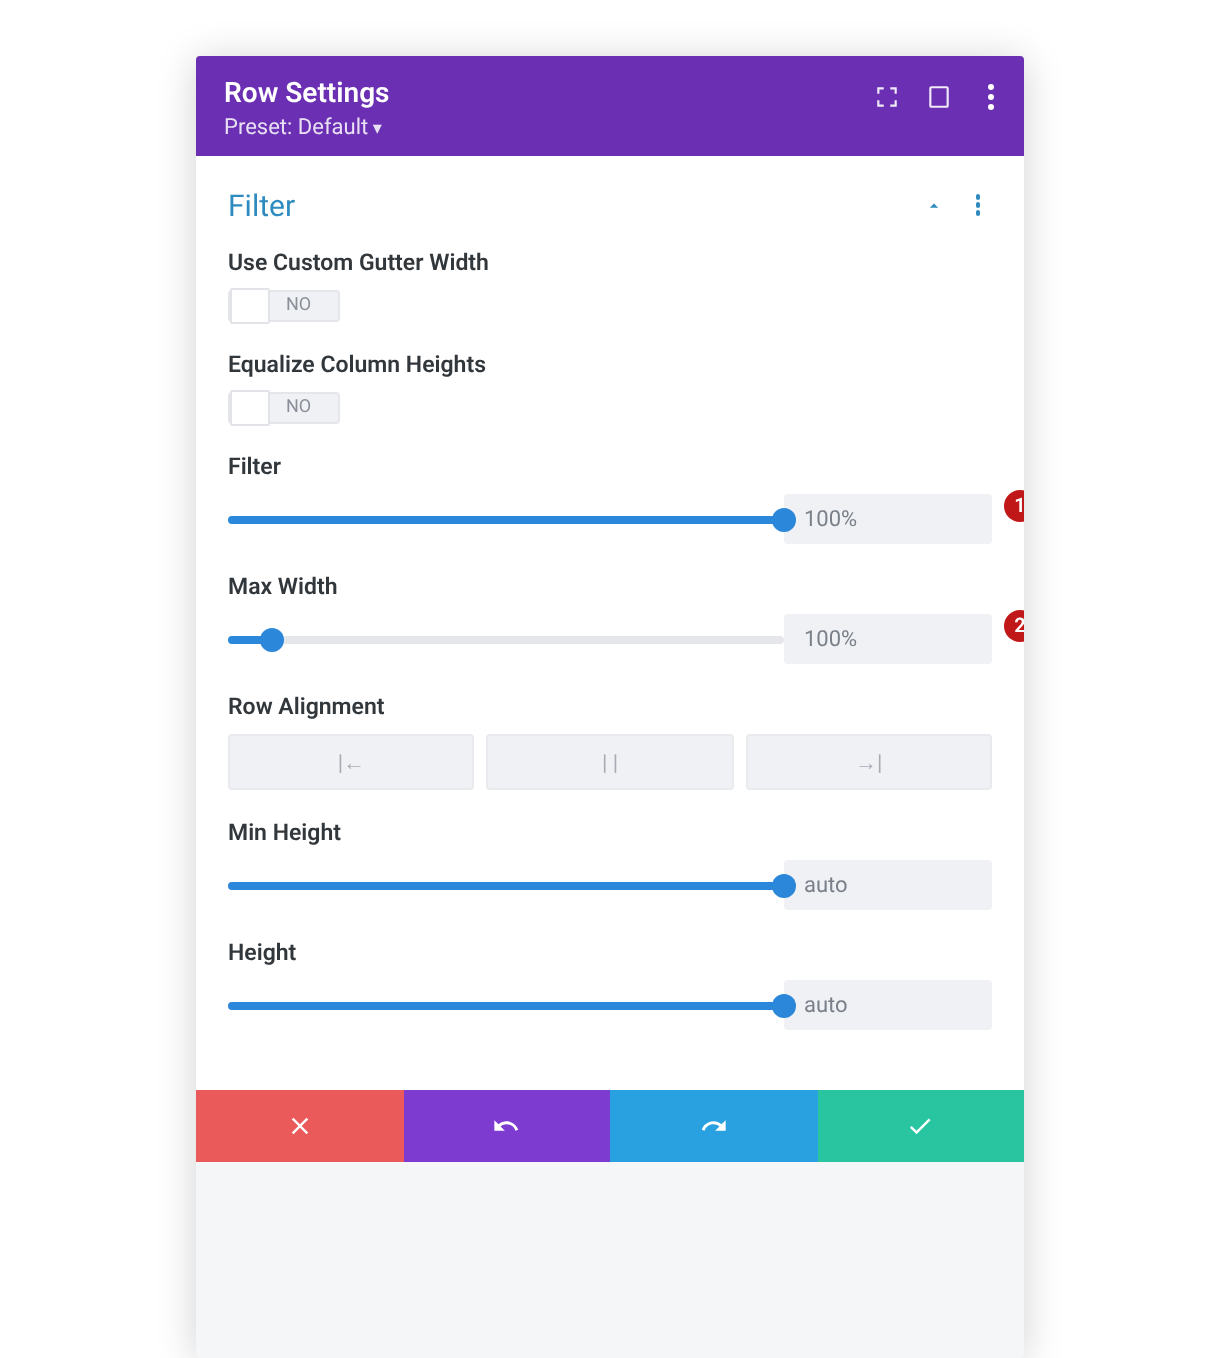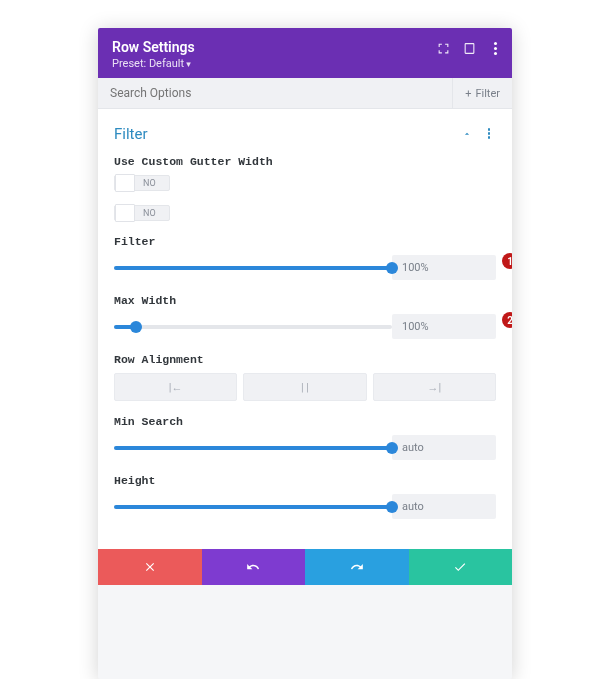--- a/index.html
+++ b/index.html
@@ -23,21 +23,21 @@
   .scroll { max-height: 472px; overflow-y: auto; position: relative; }
   .scroll::-webkit-scrollbar { width: 5px; }
   .scroll::-webkit-scrollbar-thumb { background: #2b2f36; border-radius: 3px; }
   .scroll::-webkit-scrollbar-track { background: transparent; }
   .section { background: #fff; margin: 0; padding: 12px 16px 16px; }
   .sechead { display: flex; align-items: center; justify-content: space-between; margin-bottom: 12px; padding-top: 3px; }
   .sectitle { color: #2e8bc0; font-size: 15px; font-weight: 400; }
   .secicons { display: flex; gap: 10px; align-items: center; }
   .secicons svg { fill: #2e8bc0; }
   .fld { margin-bottom: 14px; }
-  .fldlabel { font-size: 11.5px; font-weight: 600; color: #32373c; margin-bottom: 7px; font-family: Liberation Mono, monospace; }
+  .fldlabel { font-size: 11.5px; font-weight: 600; color: #32373c; margin-bottom: 7px; }
   .toggle { width: 56px; height: 16px; background: #f0f1f4; border-radius: 2px; border: 1px solid #e4e6ea; display: flex; align-items: center; font-size: 9px; color: #8a8f99; position: relative; }
   .toggle-knob { width: 20px; height: 18px; background: #fff; border: 1px solid #e1e3e8; border-radius: 1px; position: absolute; left: 0; }
   .toggle-lbl { margin-left: 28px; }
   .sliderrow { display: flex; align-items: center; position: relative; }
   .track { flex: 1; height: 4px; background: #e4e6ea; border-radius: 2px; position: relative; }
   .fill { position: absolute; left: 0; top: 0; height: 100%; background: #2b87da; border-radius: 2px; }
   .thumb { width: 12px; height: 12px; background: #2b87da; border-radius: 50%; position: absolute; top: -4px; transform: translateX(-50%); }
   .valbox { min-width: 104px; padding: 6px 10px; background: #f0f1f4; font-size: 11px; color: #7a808a; border-radius: 2px; }
   .badge { position: absolute; right: -22px; top: -2px; width: 16px; height: 16px; background: #c01818; color: #fff; border-radius: 50%; font-size: 10px; display: flex; align-items: center; justify-content: center; font-weight: 600; }
   .align { display: flex; gap: 6px; }
@@ -70,27 +70,20 @@
         </div>
       <div class="hicon vdots">
           <span></span>
           <span></span>
           <span></span>
         </div>
     </div>
   </div>
 
 
-  <div class="searchrow">
-    <input class="search" placeholder="Search Options" style="">
-    <div class="filterbtn">
-      <span>+</span>
-      <span>Filter</span>
-    </div>
-  </div>
 
   <div class="scroll">
     <div class="section">
       <div class="sechead">
         <div class="sectitle">Filter</div>
         <div class="secicons">
           <span><svg width="10" height="10" viewBox="0 0 24 24">
                 <path d="M7 14l5-5 5 5z"></path>
               </svg></span>
           <div class="hicon vdots" style="gap:1.5px">
@@ -103,20 +96,21 @@
 
       <div class="fld">
         <div class="fldlabel">Use Custom Gutter Width</div>
         <div class="toggle">
           <div class="toggle-knob"></div>
           <span class="toggle-lbl">NO</span>
         </div>
       </div>
 
       <div class="fld">
+        <div class="fldlabel">Equalize Column Heights</div>
         <div class="toggle">
           <div class="toggle-knob"></div>
           <span class="toggle-lbl">NO</span>
         </div>
       </div>
 
       <div class="fld">
         <div class="fldlabel">Filter</div>
         <div class="sliderrow">
           <div class="track">
@@ -143,21 +137,21 @@
       <div class="fld">
         <div class="fldlabel">Row Alignment</div>
         <div class="align">
           <div class="alignbtn">|←</div>
           <div class="alignbtn">| |</div>
           <div class="alignbtn">→|</div>
         </div>
       </div>
 
       <div class="fld">
-        <div class="fldlabel">Min Search</div>
+        <div class="fldlabel">Min Height</div>
         <div class="sliderrow">
           <div class="track">
             <div class="fill" style="width:100%"></div>
             <div class="thumb" style="left:100%"></div>
           </div>
           <div class="valbox">auto</div>
         </div>
       </div>
 
       <div class="fld">

